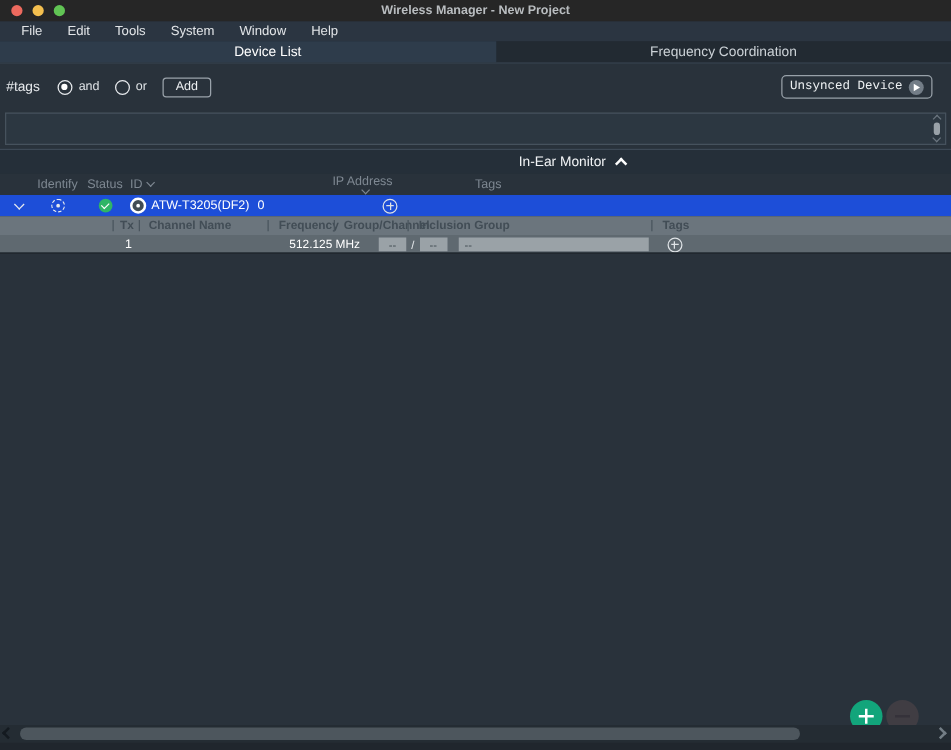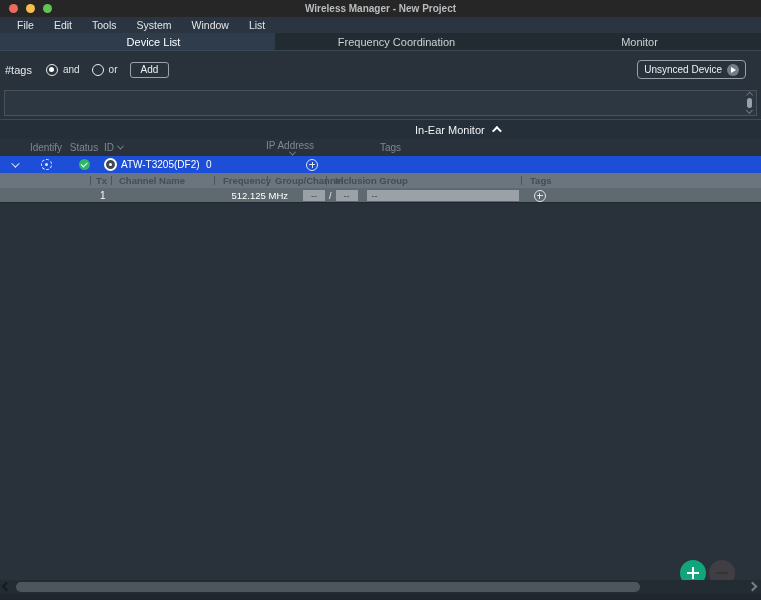--- a/index.html
+++ b/index.html
@@ -25,21 +25,21 @@
   .tab.active { background:#2e3c4b; color:#ffffff;padding-left:32px; }
 
   
   .filter-row { height:37px; display:flex; align-items:center; padding-left:5px; position:relative; background:#29323b; }
   .tags-label { font-size:11px; color:#e6e9ec; margin-right:14px; }
   .radio-wrap { display:flex; align-items:center; margin-right:12px; }
   .radio { width:12px; height:12px; border:1.5px solid #e8ebee; border-radius:50%; position:relative; }
   .radio.checked::after { content:""; position:absolute; left:2.5px; top:2.5px; width:5px; height:5px; background:#ffffff; border-radius:50%; }
   .radio-label { font-size:10px; color:#dfe3e6; margin-left:5px; }
   .add-btn { height:16px; padding:0 10px; border:1px solid #9aa3ab; border-radius:3px; background:transparent; font-size:10px; color:#eef1f3; display:flex; align-items:center; }
-  .unsynced-btn { position:absolute; right:15px; top:9px; height:19px; border:1px solid #98a1a9; border-radius:4px; display:flex; align-items:center; gap:5px; padding:0 6px; font-size:10px; color:#eef1f3; background:transparent; }
+  .unsynced-btn { position:absolute; right:15px; top:9px; height:19px; border:1px solid #98a1a9; border-radius:4px; display:flex; align-items:center; gap:5px; padding:0 6px; font-size:10px; color:#eef1f3; background:transparent;font-family:Liberation Mono, monospace; }
   .unsynced-circle { width:12px; height:12px; border-radius:50%; background:#737d87; display:flex; align-items:center; justify-content:center; }
   .arrow-right { width:0; height:0; border-left:5px solid #ffffff; border-top:3px solid transparent; border-bottom:3px solid transparent; margin-left:1px; }
 
   
   .filter-box { margin:2px 4px 0 4px; height:26px; background:#2c3741; border:1px solid #46525d; position:relative; }
   .mini-scroll { position:absolute; right:1px; top:1px; bottom:1px; width:11px; display:flex; flex-direction:column; align-items:center; justify-content:space-between; padding:1px 0; }
   .mini-thumb { width:5px; height:12px; background:#99a1a8; border-radius:3px; }
   .chev { display:inline-block; width:5px; height:5px; border-right:1.5px solid #6b757f; border-bottom:1.5px solid #6b757f; }
   .chev.up { transform:rotate(-135deg); }
   .chev.down { transform:rotate(45deg); }
@@ -124,27 +124,26 @@
   </div>
   <div class="win-title">Wireless Manager - New Project</div>
 </div>
 
 <div class="menubar">
   <span class="menu-item">File</span>
   <span class="menu-item">Edit</span>
   <span class="menu-item">Tools</span>
   <span class="menu-item">System</span>
   <span class="menu-item">Window</span>
-  <span class="menu-item">List</span>
+  <span class="menu-item">Help</span>
 </div>
 
 <div class="tabbar">
   <div class="tab active">Device List</div>
   <div class="tab">Frequency Coordination</div>
-  <div class="tab">Monitor</div>
 </div>
 
 <div class="filter-row">
   <span class="tags-label">#tags</span>
   <div class="radio-wrap">
     <span class="radio checked"></span>
     <span class="radio-label">and</span>
   </div>
   <div class="radio-wrap">
     <span class="radio"></span>

